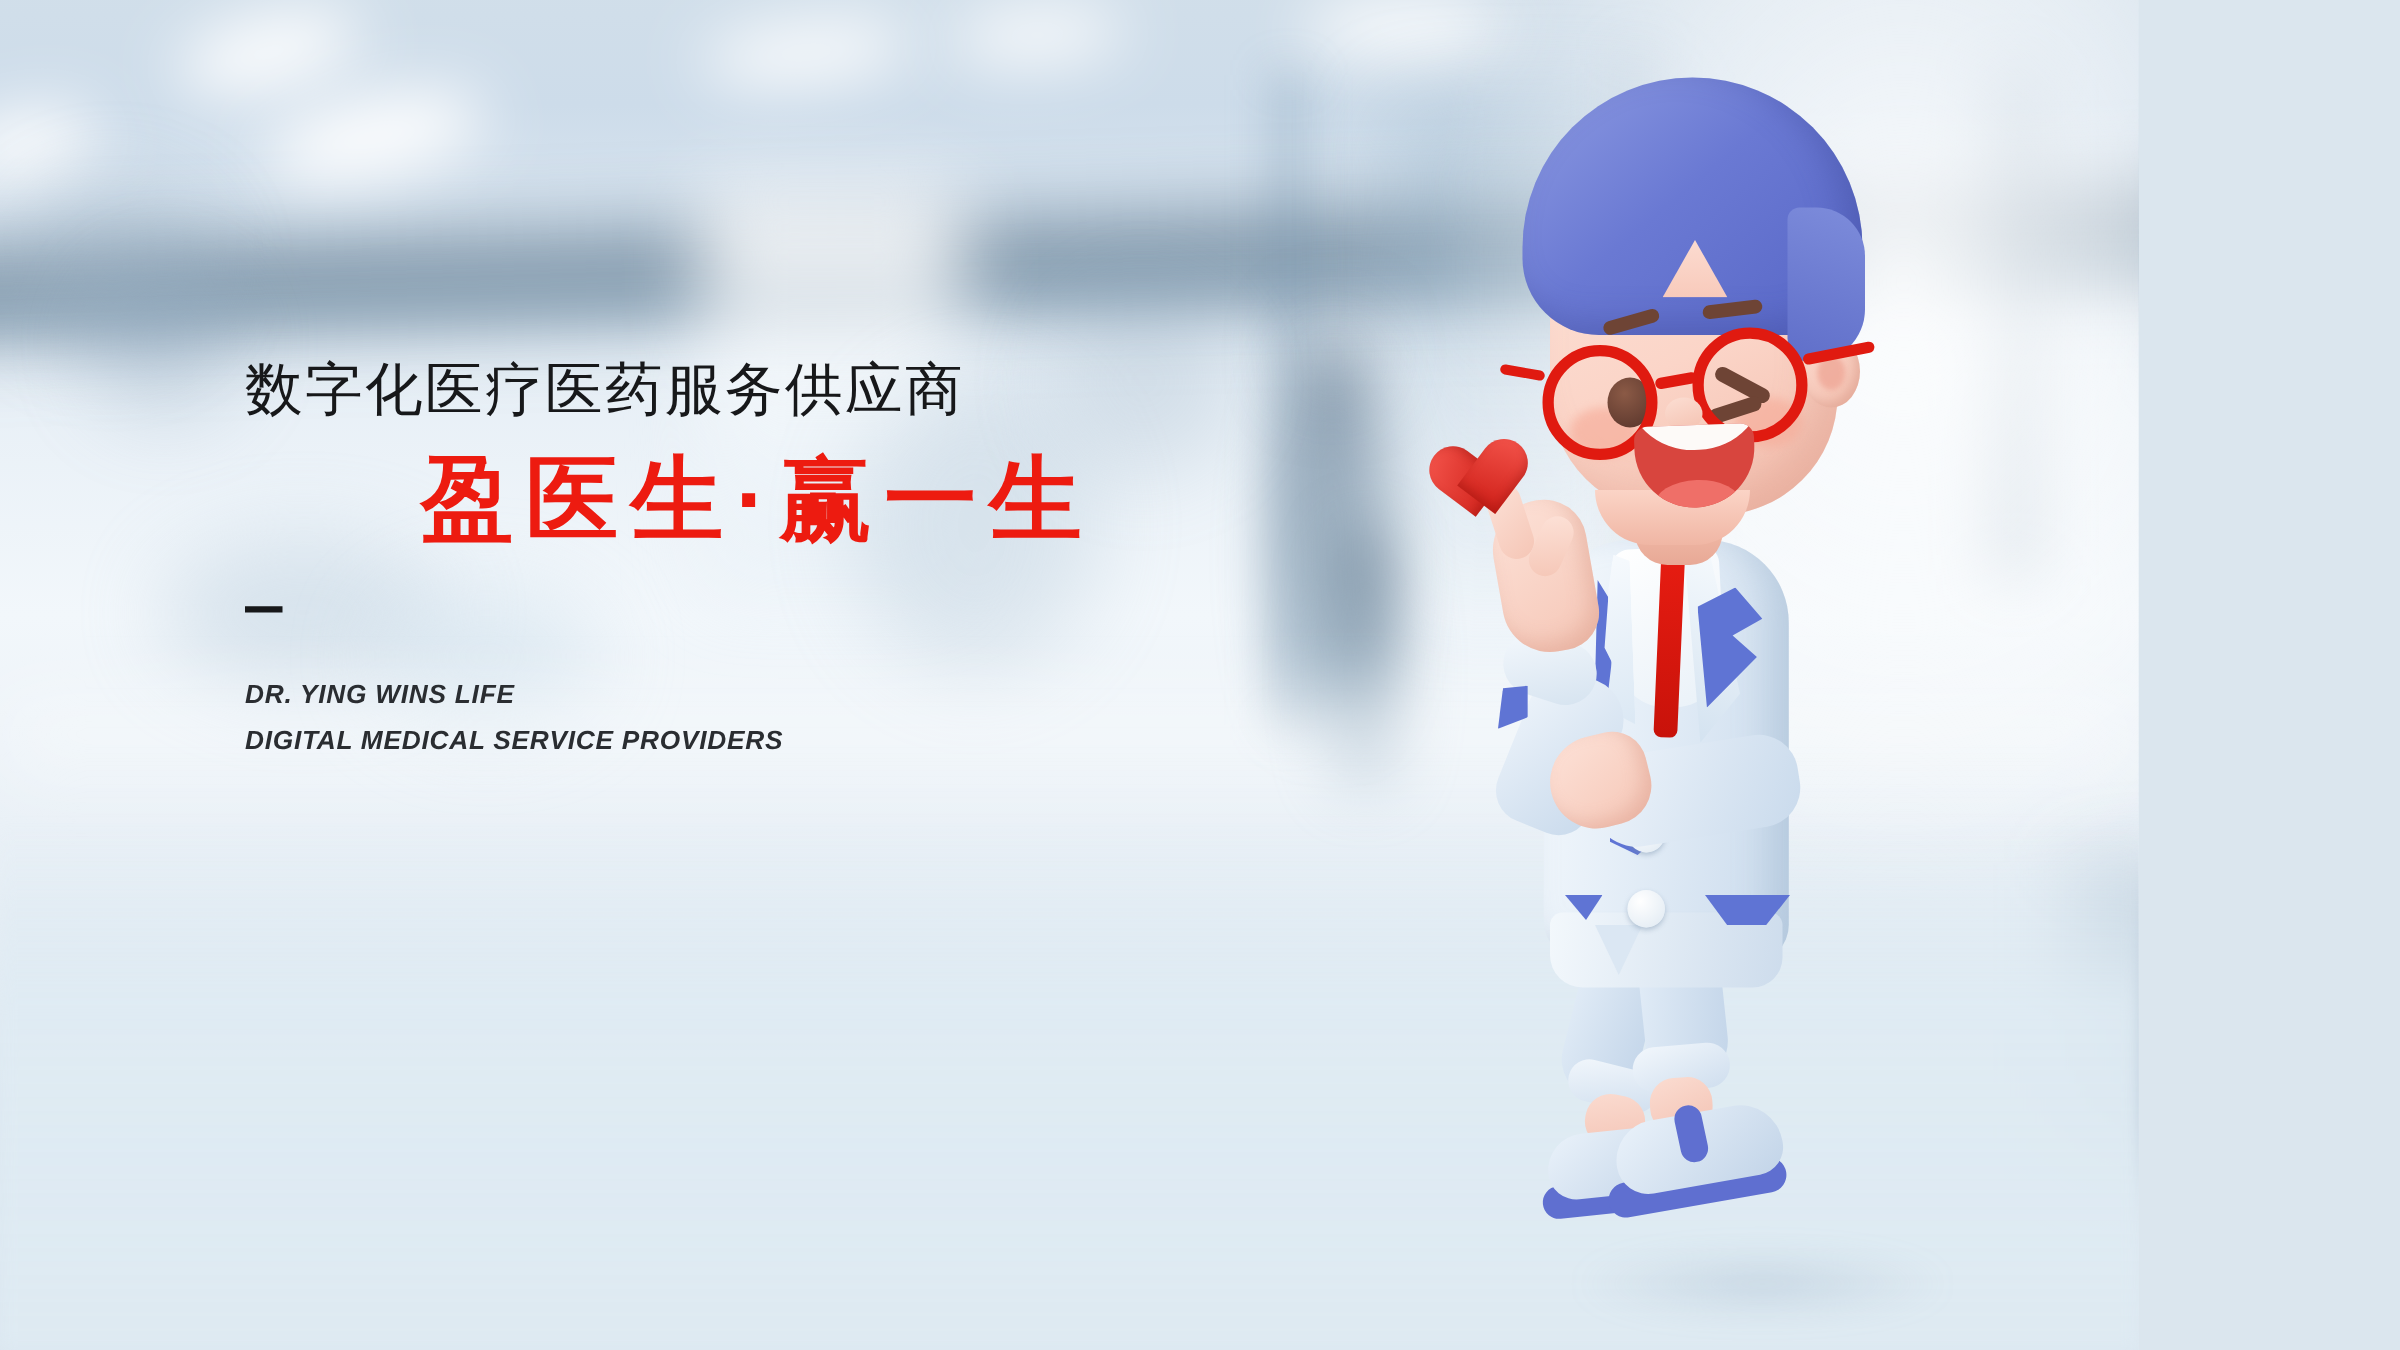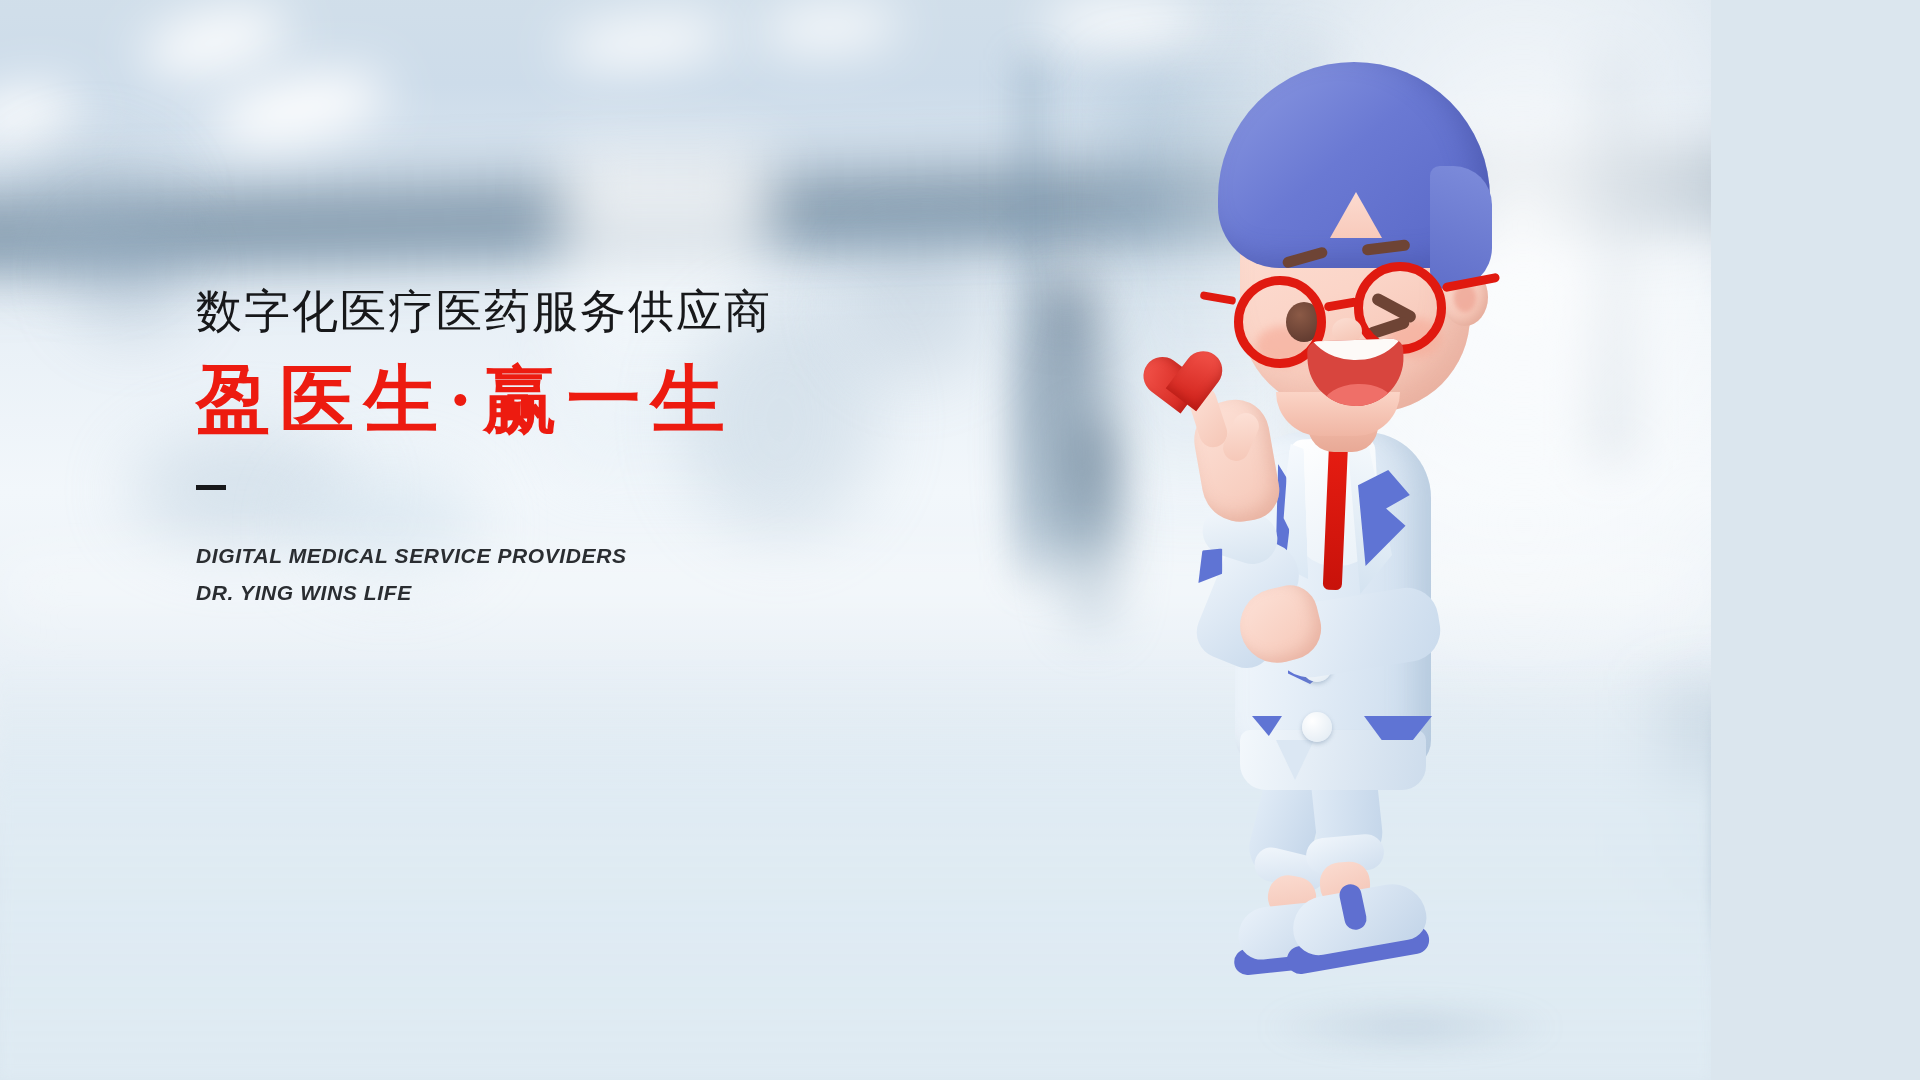--- a/index.html
+++ b/index.html
@@ -64,21 +64,22 @@
   .copy{position:absolute;left:196px;top:286px;width:820px;}
   .headline-cn{
     font-size:46px;font-weight:400;letter-spacing:2px;color:#17181a;
     line-height:1.1;white-space:nowrap;
     font-family:"DejaVu Sans","Liberation Sans",sans-serif;
   }
   .headline-red{
     margin-top:22px;
     font-size:74px;font-weight:700;letter-spacing:10px;color:#ed1b10;
     line-height:1.12;white-space:nowrap;
-    font-family:Liberation Serif, serif;
+    font-family:Liberation Sans, sans-serif;
+    text-align:center;
   }
   .rule{
     margin-top:44px;width:30px;height:5px;background:#17181a;
   }
   .sub-en{
     margin-top:48px;
     font-size:21px;font-style:italic;font-weight:600;letter-spacing:.6px;
     color:#2a2d31;line-height:1.72;white-space:nowrap;
   }
 
@@ -326,22 +327,22 @@
   </div>
 
   <div class="copy">
     <div class="headline-cn">数字化医疗医药服务供应商</div>
 
     <div class="headline-red">盈医生·赢一生</div>
 
     <div class="rule"></div>
 
     <div class="sub-en">
+      <div>DR. YING WINS LIFE</div>
       <div>DIGITAL MEDICAL SERVICE PROVIDERS</div>
-      <div>DR. YING WINS LIFE</div>
     </div>
   </div>
 
   <div class="shadow-ground"></div>
 
   <div class="character">
 
     <div class="leg" style="left:80px;top:690px;width:62px;height:150px;border-radius:28px 28px 34px 34px;transform:rotate(14deg);"></div>
     <div class="cuff" style="left:74px;top:812px;width:72px;height:34px;transform:rotate(14deg);"></div>
     <div class="ankle" style="left:88px;top:836px;width:48px;height:42px;transform:rotate(12deg);"></div>

